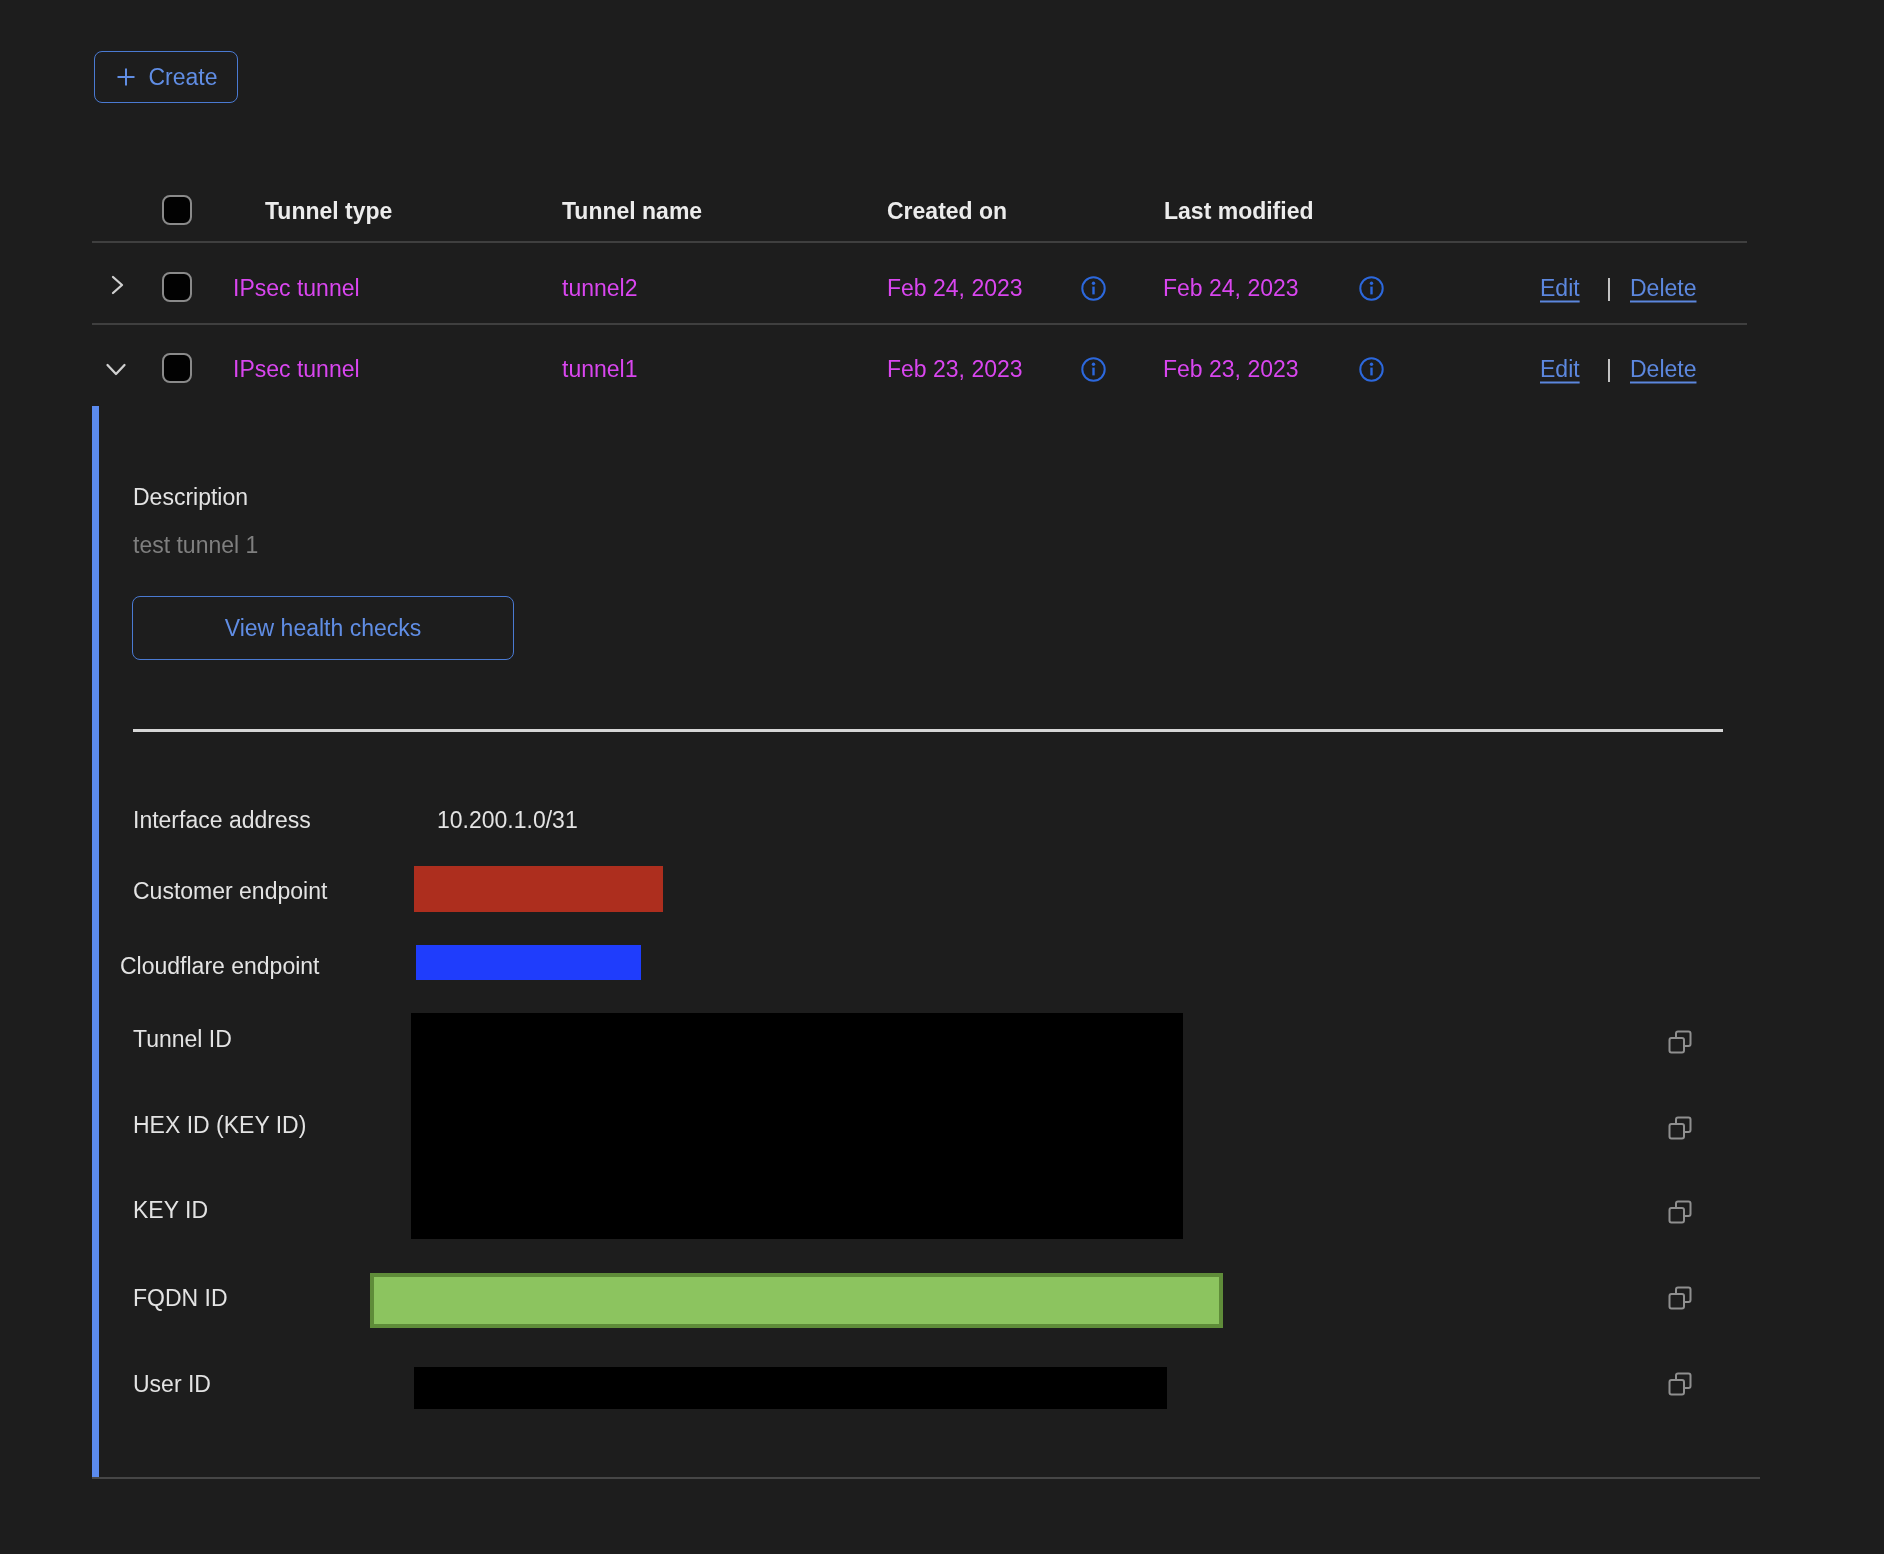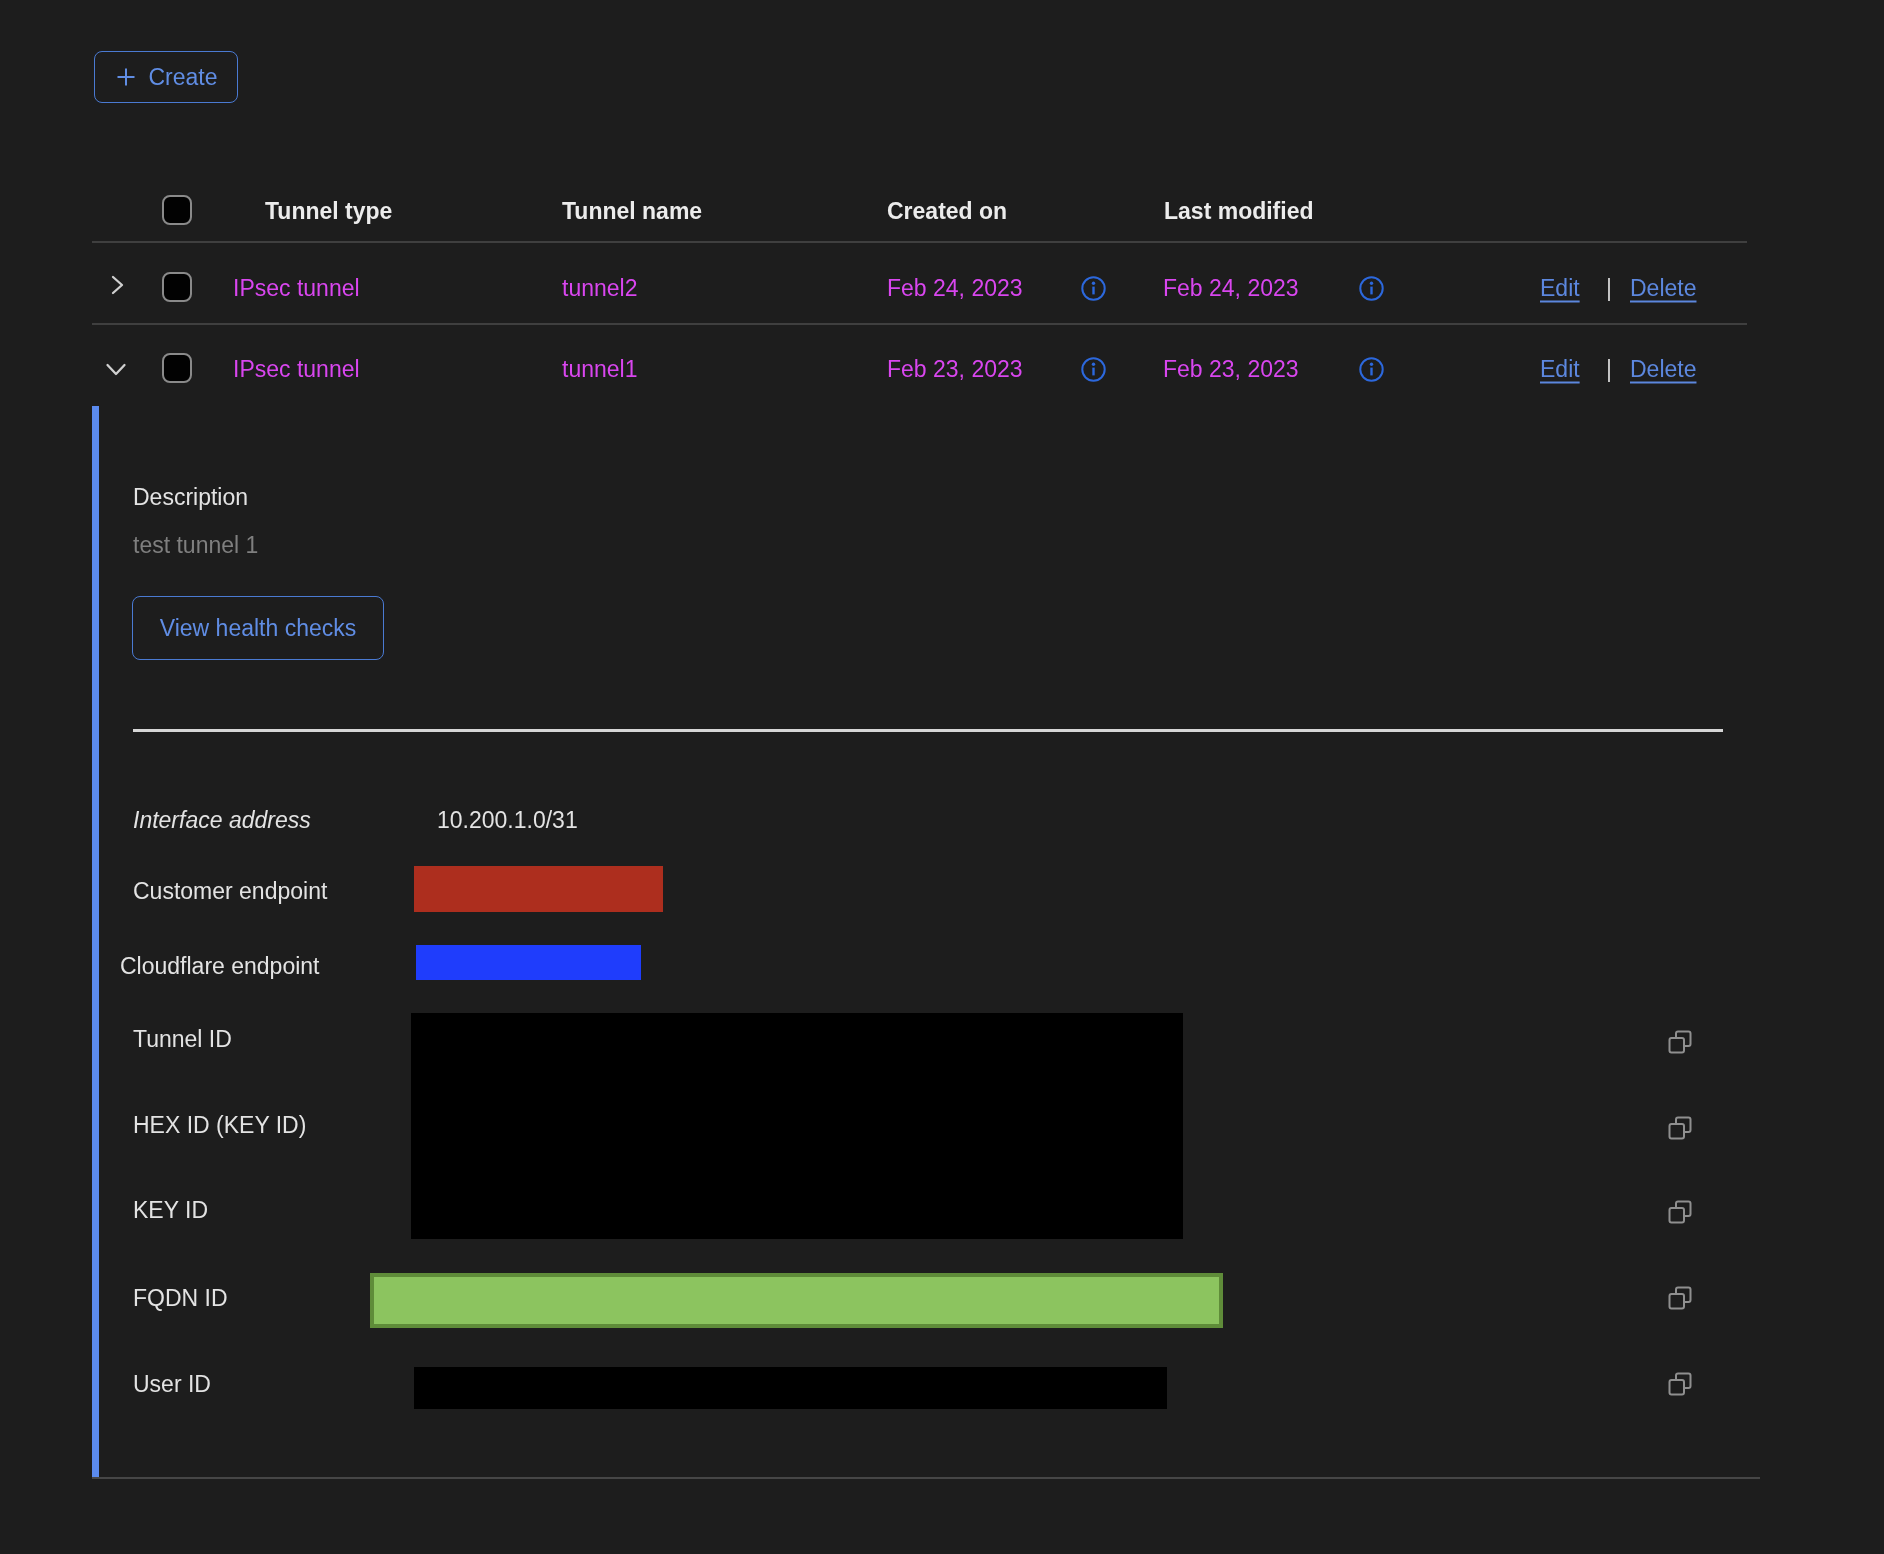--- a/index.html
+++ b/index.html
@@ -87,27 +87,27 @@
     <div class="t link" style="left:1540px;top:369px;">Edit</div>
     <div class="t pipe" style="left:1606px;top:369px;">|</div>
     <div class="t link" style="left:1630px;top:369px;">Delete</div>
   </div>
 
   <div class="panel-bar"></div>
 
   <div class="t lbl" style="left:133px;top:460px;margin-top:37px;">Description</div>
   <div class="t muted" style="left:133px;top:545px;">test tunnel 1</div>
 
-  <button class="btn" style="left:132px;top:596px;width:252px;height:64px;">
+  <button class="btn" style="left:132px;top:596px;width:382px;height:64px;">
     <span>View health checks</span>
   </button>
 
   <div style="position:absolute;left:133px;top:729px;width:1590px;height:2.5px;background:#d6d6d6;"></div>
 
-  <div class="t lbl" style="left:133px;top:820px;font-style:italic;">Interface address</div>
+  <div class="t lbl" style="left:133px;top:820px;">Interface address</div>
   <div class="t lbl" style="left:437px;top:820px;">10.200.1.0/31</div>
 
   <div class="t lbl" style="left:133px;top:891px;">Customer endpoint</div>
   <div class="redact" style="left:414px;top:866px;width:249px;height:46px;background:#ad2e1e;"></div>
 
   <div class="t lbl" style="left:120px;top:966px;">Cloudflare endpoint</div>
   <div class="redact" style="left:416px;top:945px;width:225px;height:35px;background:#1f3dfc;"></div>
 
   <div class="t lbl" style="left:133px;top:1039px;">Tunnel ID</div>
   <div class="t lbl" style="left:133px;top:1125px;">HEX ID (KEY ID)</div>

